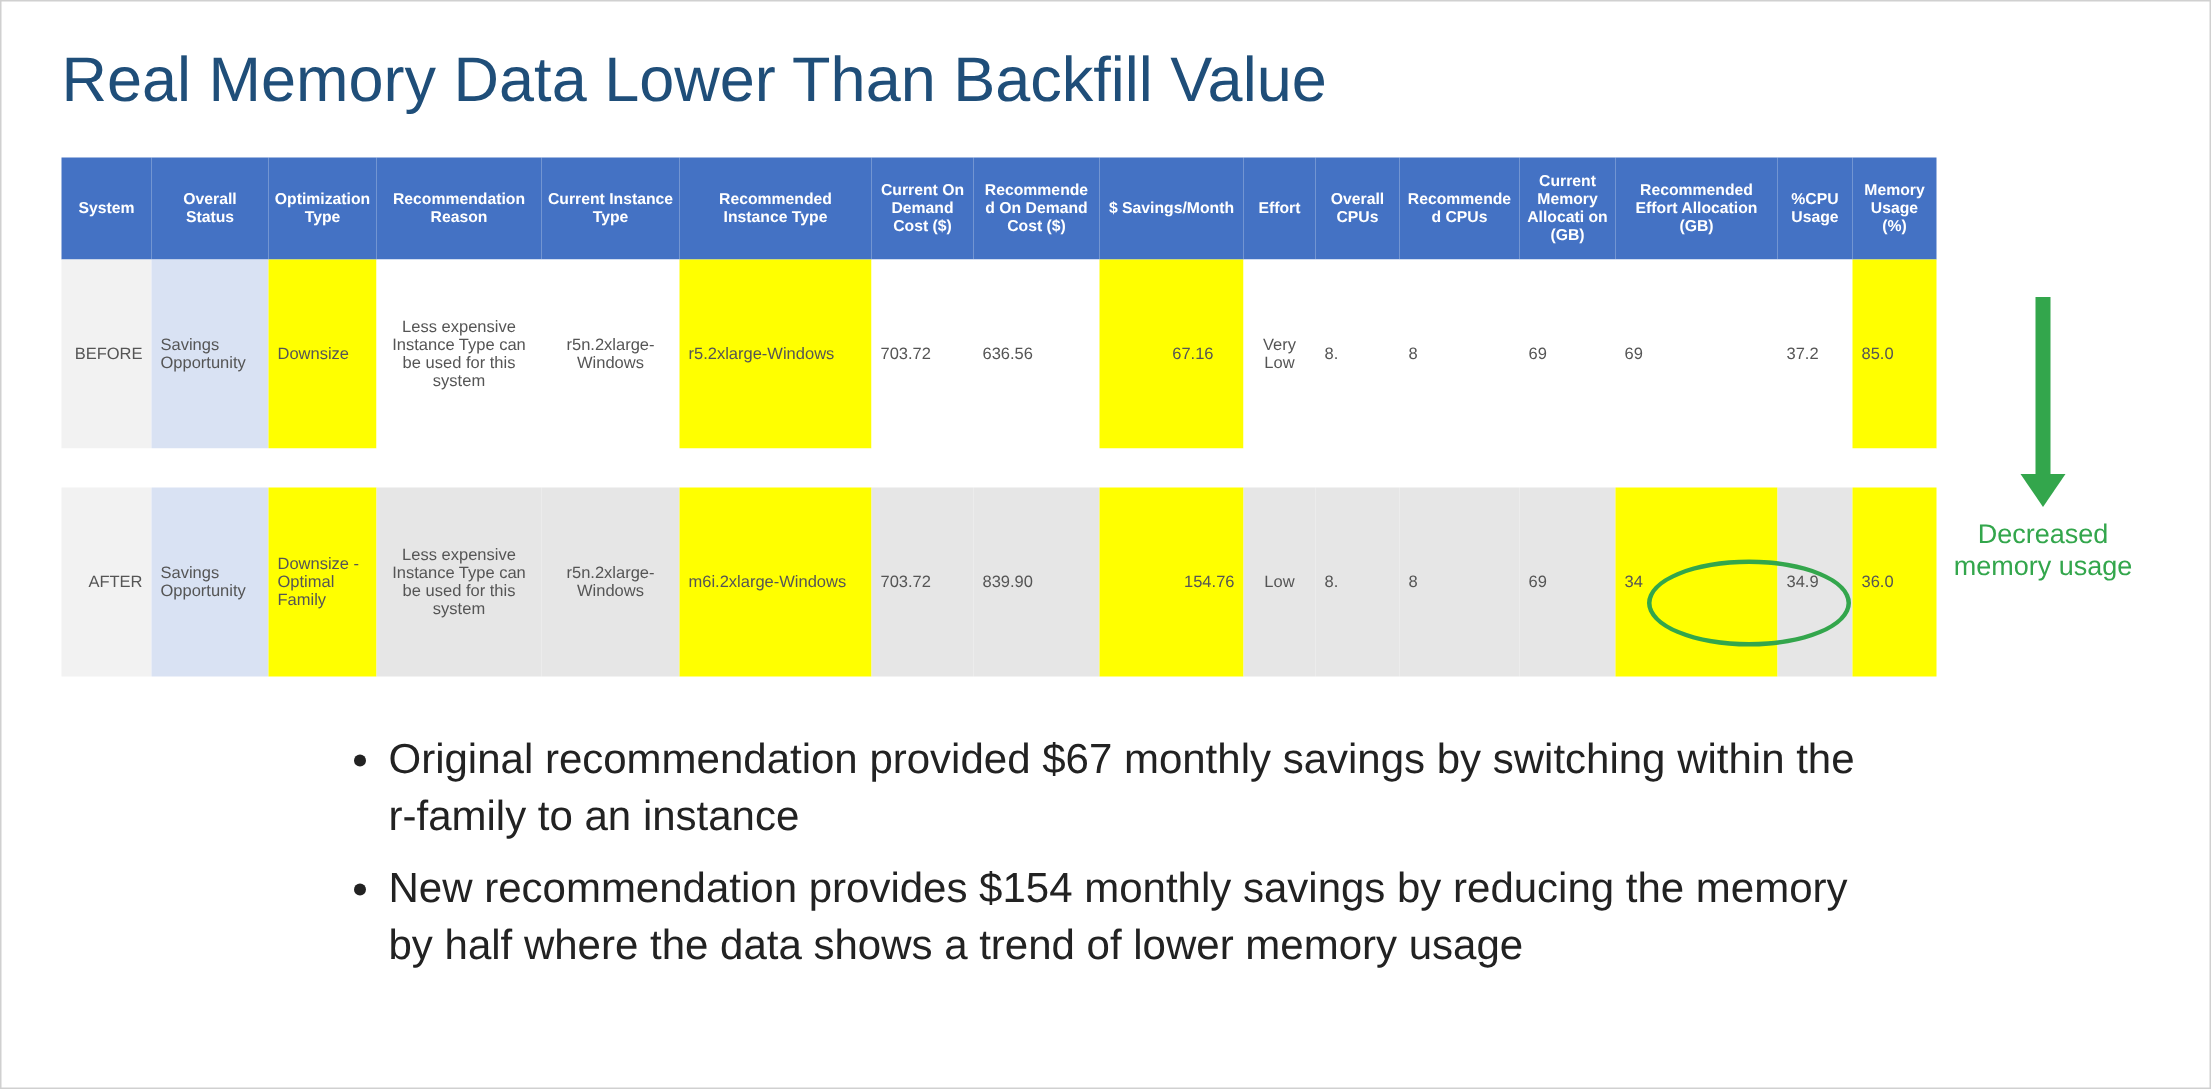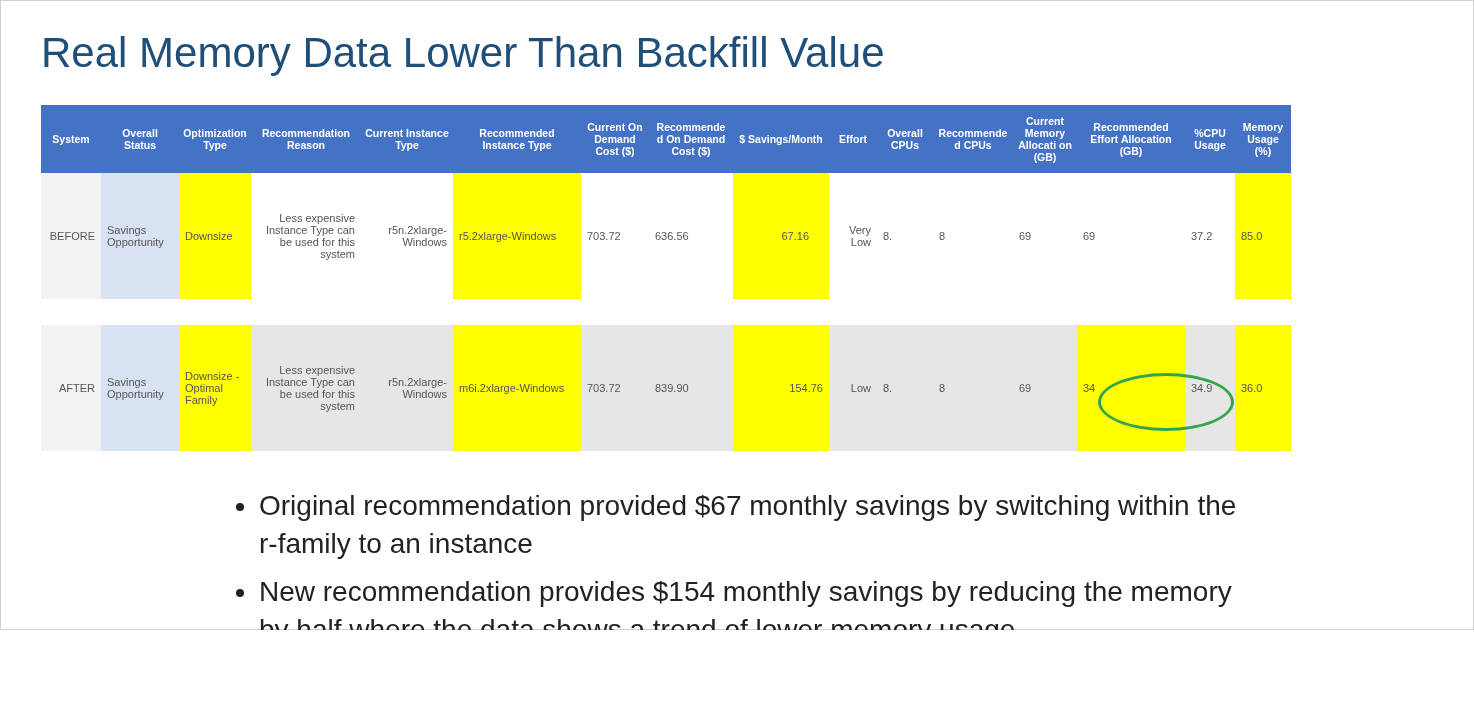--- a/index.html
+++ b/index.html
@@ -4,21 +4,21 @@
 <style>
   html, body {
     margin: 0;
     padding: 0;
     background: #ffffff;
     font-family: Arial, Helvetica, sans-serif;
   }
   .slide {
     box-sizing: border-box;
     width: 1474px;
-    height: 630px;
+    height: 726px;
     margin: 0 auto;
     padding: 28px 40px 24px 40px;
     border: 1px solid #d0d0d0;
     box-shadow: 2px 2px 4px rgba(0,0,0,0.15);
     position: relative;
     background: #ffffff;
   }
   .title {
     font-size: 42px;
     color: #1f4e79;
@@ -50,21 +50,21 @@
     line-height: 1.15;
   }
   table.data td {
     padding: 8px 6px;
     vertical-align: middle;
     height: 126px;
     font-size: 11px;
     color: #555;
     box-sizing: border-box;
   }
-  table.data td.left { text-align: right; }
+  table.data td.left { text-align: center; }
   table.data tr.before td { background: #ffffff; }
   table.data tr.after  td { background: #e6e6e6; }
   .sys-cell { background: #f2f2f2 !important; color:#666; text-align: right; padding-left:6px; font-size:11px;}
   .status-cell { background: #d9e2f3 !important; color:#556; }
   .hl { background: #ffff00 !important; }
   .spacer-row td { height: 26px !important; padding:0 !important; background:#fff !important;}
   .annotation {
     width: 150px;
     text-align: center;
     color: #33a64c;
@@ -204,20 +204,27 @@
             <td>69</td>
             <td class="hl">34</td>
             <td>34.9</td>
             <td class="hl">36.0</td>
           </tr>
         </tbody>
       </table>
       <div class="circle-callout"></div>
     </div>
 
+    <div class="annotation">
+      <div class="arrow-down">
+        <div class="shaft"></div>
+          <div class="head"></div>
+      </div>
+      <div>Decreased memory usage</div>
+    </div>
   </div>
 
   <div class="bullets">
     <ul>
       <li>Original recommendation provided $67 monthly savings by switching within the r-family to an instance</li>
       <li>New recommendation provides $154 monthly savings by reducing the memory by half where the data shows a trend of lower memory usage</li>
     </ul>
   </div>
 </div>
 

